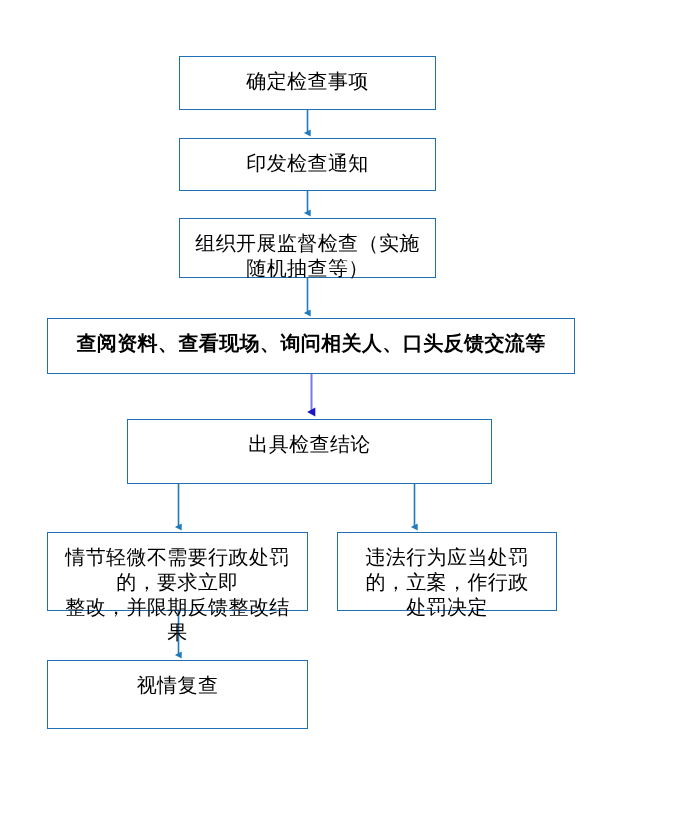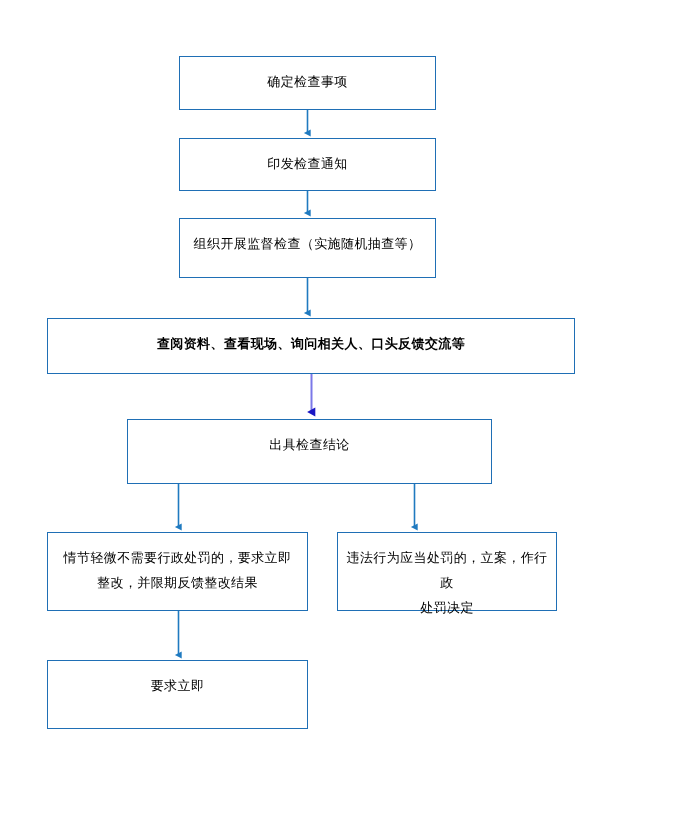--- a/index.html
+++ b/index.html
@@ -16,21 +16,21 @@
     height: 822px;
     background: #ffffff;
     overflow: hidden;
   }
   .node {
     position: absolute;
     box-sizing: border-box;
     border: 1.5px solid #1f6fb5;
     background: #ffffff;
     color: #000000;
-    font-size: 13px;
+    font-size: 20px;
     line-height: 25px;
     text-align: center;
     padding-top: 12px;
     padding-left: 8px;
     padding-right: 8px;
     letter-spacing: 0.4px;
     white-space: pre-line;
   }
   svg.edges {
     position: absolute;
@@ -80,15 +80,15 @@
   <div class="node" style="left:47px; top:318px; width:528px; height:56px;font-weight:bold;">查阅资料、查看现场、询问相关人、口头反馈交流等</div>
 
   <div class="node" style="left:47px; top:532px; width:261px; height:79px;">情节轻微不需要行政处罚的，要求立即
 整改，并限期反馈整改结果</div>
 
   <div class="node" style="left:127px; top:419px; width:365px; height:65px;">出具检查结论</div>
 
   <div class="node" style="left:337px; top:532px; width:220px; height:79px;">违法行为应当处罚的，立案，作行政
 处罚决定</div>
 
-  <div class="node" style="left:47px; top:660px; width:261px; height:69px;">要求立即</div>
+  <div class="node" style="left:47px; top:660px; width:261px; height:69px;">视情复查</div>
 
 </div>
 
 </body></html>

